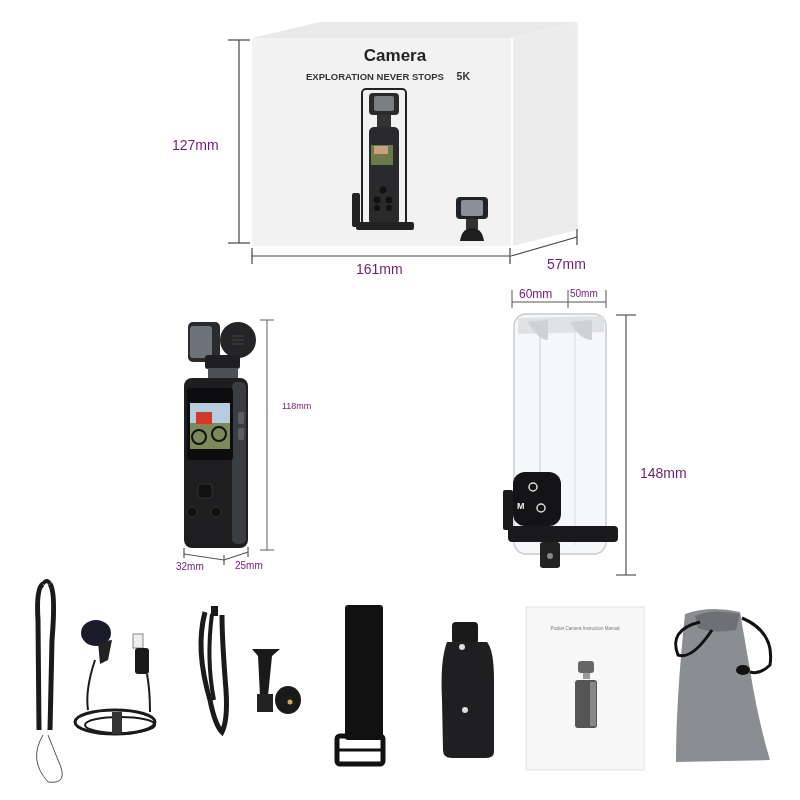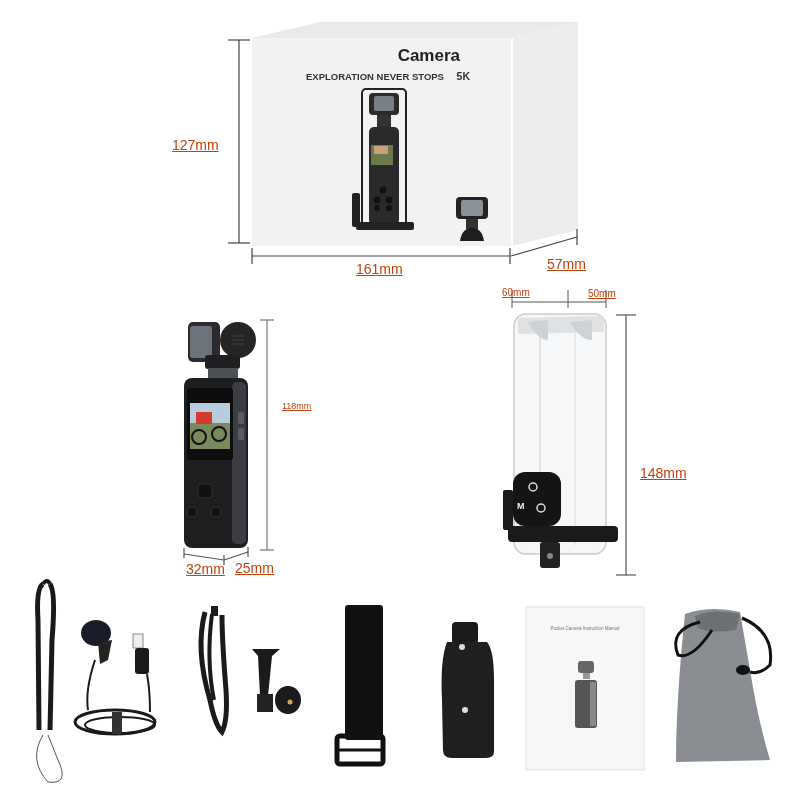--- a/index.html
+++ b/index.html
@@ -1,18 +1,18 @@
 <!DOCTYPE html>
 <html><head>
 <meta charset="utf-8">
 <style>
   html,body{margin:0;padding:0;background:#ffffff;}
   body{width:800px;height:800px;position:relative;overflow:hidden;font-family:"Liberation Sans",sans-serif;color:#222;}
   .abs{position:absolute;}
-  .dim{font-family:"Liberation Sans",sans-serif;color:#c2410c;text-decoration:underline;}
+  .dim{font-family:"Liberation Sans",sans-serif;color:#701a75;}
   svg{position:absolute;overflow:visible;}
 </style>
 </head>
 <body>
 
 <div>
   <svg width="800" height="300" style="left:0;top:0;">
     <polygon points="252,38 320,22 578,22 512,38" fill="#e9e9e9"></polygon>
     <polygon points="512,38 578,22 578,230 512,246" fill="#ececec"></polygon>
     <rect x="252" y="38" width="260" height="208" fill="#f2f2f2"></rect>
@@ -23,21 +23,21 @@
     <line x1="228" y1="243" x2="250" y2="243" stroke="#444" stroke-width="1.2"></line>
 
     <line x1="252" y1="256" x2="510" y2="256" stroke="#444" stroke-width="1.2"></line>
     <line x1="252" y1="248" x2="252" y2="264" stroke="#444" stroke-width="1.2"></line>
     <line x1="510" y1="248" x2="510" y2="264" stroke="#444" stroke-width="1.2"></line>
 
     <line x1="511" y1="256" x2="577" y2="237" stroke="#444" stroke-width="1.2"></line>
     <line x1="577" y1="229" x2="577" y2="245" stroke="#444" stroke-width="1.2"></line>
   </svg>
 
-  <div class="abs" style="left:330px;top:46px;width:130px;text-align:right;font-weight:bold;font-size:17px;color:#222;">Camera</div>
+  <div class="abs" style="left:330px;top:46px;width:130px;text-align:center;font-weight:bold;font-size:17px;color:#222;">Camera</div>
   <div class="abs" style="left:306px;top:70px;width:200px;font-weight:bold;font-size:9.5px;color:#333;white-space:nowrap;">
     <span>EXPLORATION NEVER STOPS</span>
     <span style="margin-left:10px;font-size:10.5px;">5K</span>
   </div>
 
   <svg width="800" height="300" style="left:0;top:0;">
     <rect x="362" y="89" width="44" height="138" rx="4" fill="none" stroke="#222" stroke-width="2"></rect>
     <rect x="369" y="93" width="30" height="22" rx="4" fill="#2a2a2a"></rect>
     <rect x="374" y="96" width="20" height="15" rx="2" fill="#7a7f86"></rect>
     <rect x="377" y="115" width="14" height="12" fill="#333"></rect>
@@ -92,22 +92,22 @@
     <line x1="267" y1="320" x2="267" y2="550" stroke="#777" stroke-width="1.2"></line>
     <line x1="260" y1="320" x2="274" y2="320" stroke="#777" stroke-width="1.2"></line>
     <line x1="260" y1="550" x2="274" y2="550" stroke="#777" stroke-width="1.2"></line>
     <line x1="184" y1="554" x2="224" y2="560" stroke="#555" stroke-width="1.2"></line>
     <line x1="224" y1="560" x2="248" y2="552" stroke="#555" stroke-width="1.2"></line>
     <line x1="184" y1="548" x2="184" y2="558" stroke="#555" stroke-width="1.2"></line>
     <line x1="224" y1="555" x2="224" y2="565" stroke="#555" stroke-width="1.2"></line>
     <line x1="248" y1="547" x2="248" y2="557" stroke="#555" stroke-width="1.2"></line>
   </svg>
   <div class="abs dim" style="left:282px;top:401px;font-size:9px;text-align:right;">118mm</div>
-  <div class="abs dim" style="left:186px;top:561px;font-size:14px;">32mm</div>
-  <div class="abs dim" style="left:235px;top:560px;font-size:14px;">25mm</div>
+  <div class="abs dim" style="left:176px;top:561px;font-size:10px;">32mm</div>
+  <div class="abs dim" style="left:235px;top:560px;font-size:10px;">25mm</div>
 </div>
 
 <div>
   <svg width="800" height="800" style="left:0;top:0;">
 
     <rect x="514" y="314" width="92" height="240" rx="12" fill="#f6f7f8" stroke="#c9cbce" stroke-width="1.5"></rect>
     <line x1="540" y1="325" x2="540" y2="545" stroke="#e2e3e5" stroke-width="2"></line>
     <line x1="575" y1="325" x2="575" y2="545" stroke="#e8e9ea" stroke-width="2"></line>
     <path d="M518 318 L604 316 L604 332 L518 334 Z" fill="#dfe1e3"></path>
     <path d="M528 322 Q538 340 548 340 L548 320 Z" fill="#cfd2d5"></path>
@@ -125,22 +125,22 @@
     <line x1="512" y1="302" x2="568" y2="302" stroke="#555" stroke-width="1"></line>
     <line x1="568" y1="302" x2="606" y2="302" stroke="#555" stroke-width="1"></line>
     <line x1="512" y1="290" x2="512" y2="308" stroke="#555" stroke-width="1"></line>
     <line x1="568" y1="290" x2="568" y2="308" stroke="#555" stroke-width="1"></line>
     <line x1="606" y1="290" x2="606" y2="308" stroke="#555" stroke-width="1"></line>
     <line x1="626" y1="315" x2="626" y2="575" stroke="#555" stroke-width="1.2"></line>
     <line x1="616" y1="315" x2="636" y2="315" stroke="#555" stroke-width="1.2"></line>
     <line x1="616" y1="575" x2="636" y2="575" stroke="#555" stroke-width="1.2"></line>
   </svg>
   <div class="abs" style="left:517px;top:501px;font-size:9px;font-weight:bold;color:#eee;">M</div>
-  <div class="abs dim" style="left:502px;top:287px;font-size:10px;">60mm</div>
-  <div class="abs dim" style="left:588px;top:288px;font-size:10px;">50mm</div>
+  <div class="abs dim" style="left:519px;top:287px;font-size:12px;">60mm</div>
+  <div class="abs dim" style="left:570px;top:288px;font-size:10px;">50mm</div>
   <div class="abs dim" style="left:640px;top:441px;font-size:14px;margin-top:24px;">148mm</div>
 </div>
 
 <div>
   <svg width="800" height="800" style="left:0;top:0;">
 
     <g>
       <path d="M43 584 Q36 588 38 620 L39 730" stroke="#1a1a1a" stroke-width="5" fill="none"></path>
       <path d="M50 584 Q56 592 52 640 L50 730" stroke="#1a1a1a" stroke-width="5" fill="none"></path>
       <path d="M43 584 Q47 578 50 584" stroke="#1a1a1a" stroke-width="4" fill="none"></path>

